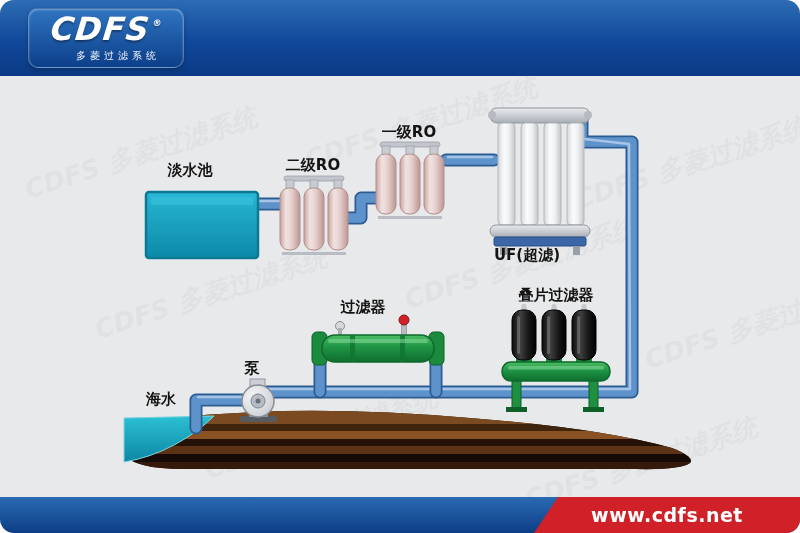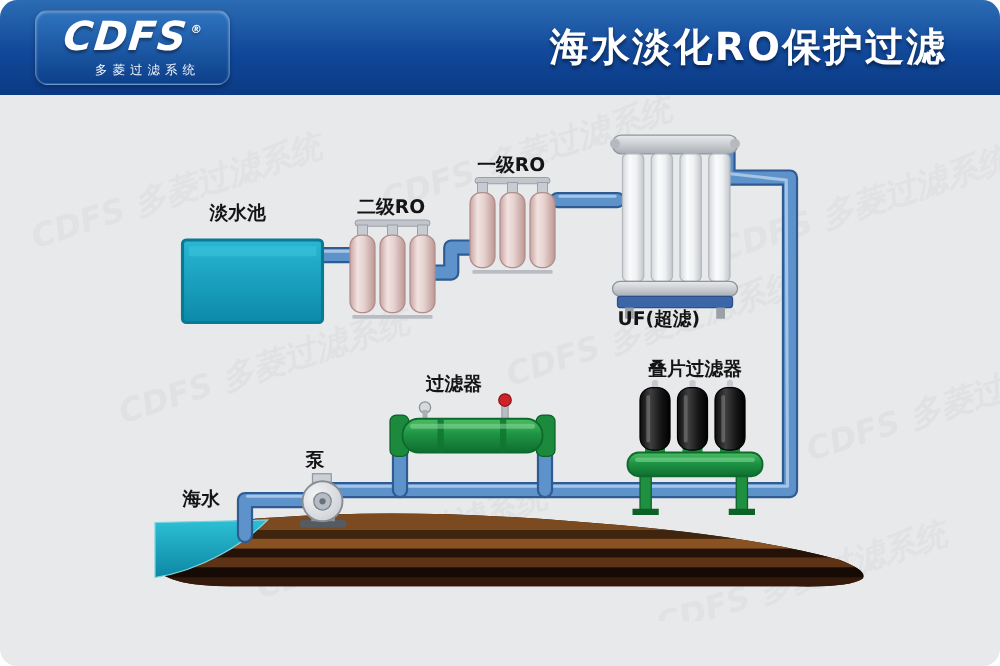--- a/index.html
+++ b/index.html
@@ -44,21 +44,20 @@
 </head>
 <body>
 
 <div class="card">
 
   <div class="header">
     <div class="logo-box">
       <div class="logo-main"><span>CDFS</span><span class="logo-reg">®</span></div>
       <div class="logo-sub">多菱过滤系统</div>
     </div>
-    <div class="header-title">海水淡化RO保护过滤</div>
   </div>
 
   <div class="main">
     <span class="wm" style="left:20px;top:60px">CDFS 多菱过滤系统</span>
     <span class="wm" style="left:300px;top:30px">CDFS 多菱过滤系统</span>
     <span class="wm" style="left:570px;top:70px">CDFS 多菱过滤系统</span>
     <span class="wm" style="left:90px;top:200px">CDFS 多菱过滤系统</span>
     <span class="wm" style="left:400px;top:170px">CDFS 多菱过滤系统</span>
     <span class="wm" style="left:640px;top:230px">CDFS 多菱过滤系统</span>
     <span class="wm" style="left:200px;top:340px">CDFS 多菱过滤系统</span>
@@ -237,14 +236,19 @@
         <text class="lbl" x="409" y="61">一级RO</text>
         <text class="lbl" x="527" y="184">UF(超滤)</text>
         <text class="lbl" x="363" y="236">过滤器</text>
         <text class="lbl" x="556" y="224">叠片过滤器</text>
         <text class="lbl" x="252" y="297">泵</text>
         <text class="lbl" x="161" y="328">海水</text>
       </g>
     </svg>
   </div>
 
+  <div class="footer">
+    <div class="footer-red">
+      <span class="footer-url">www.cdfs.net</span>
+    </div>
+  </div>
 
 </div>
 
 </body></html>

